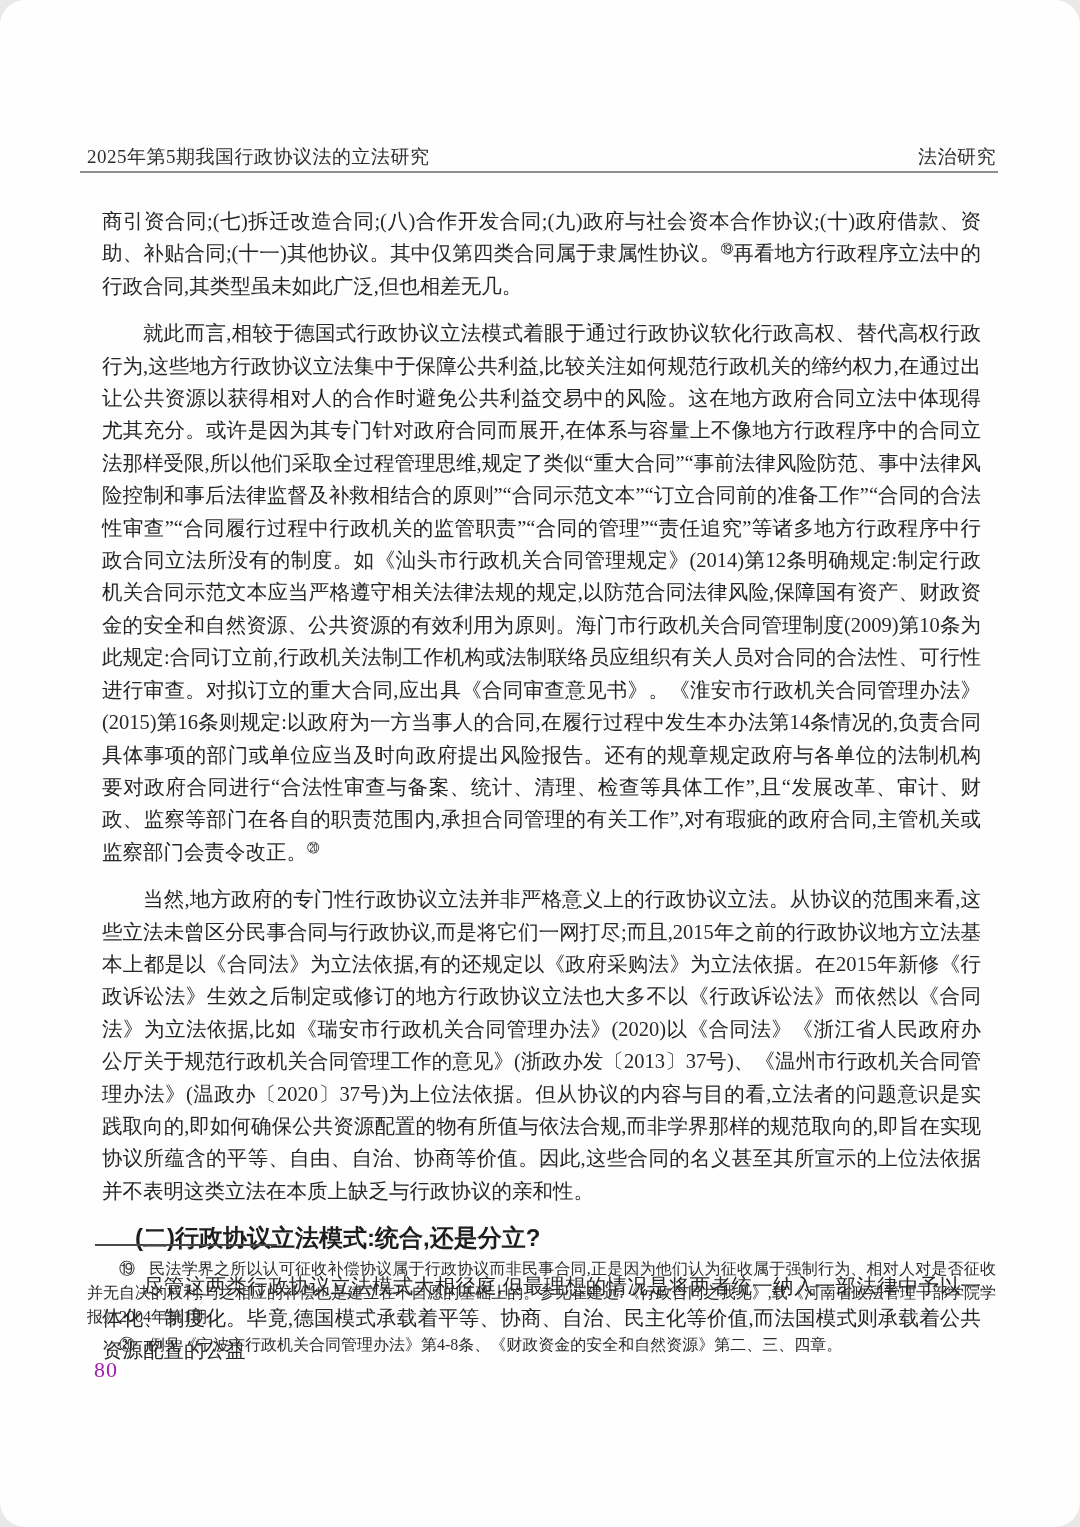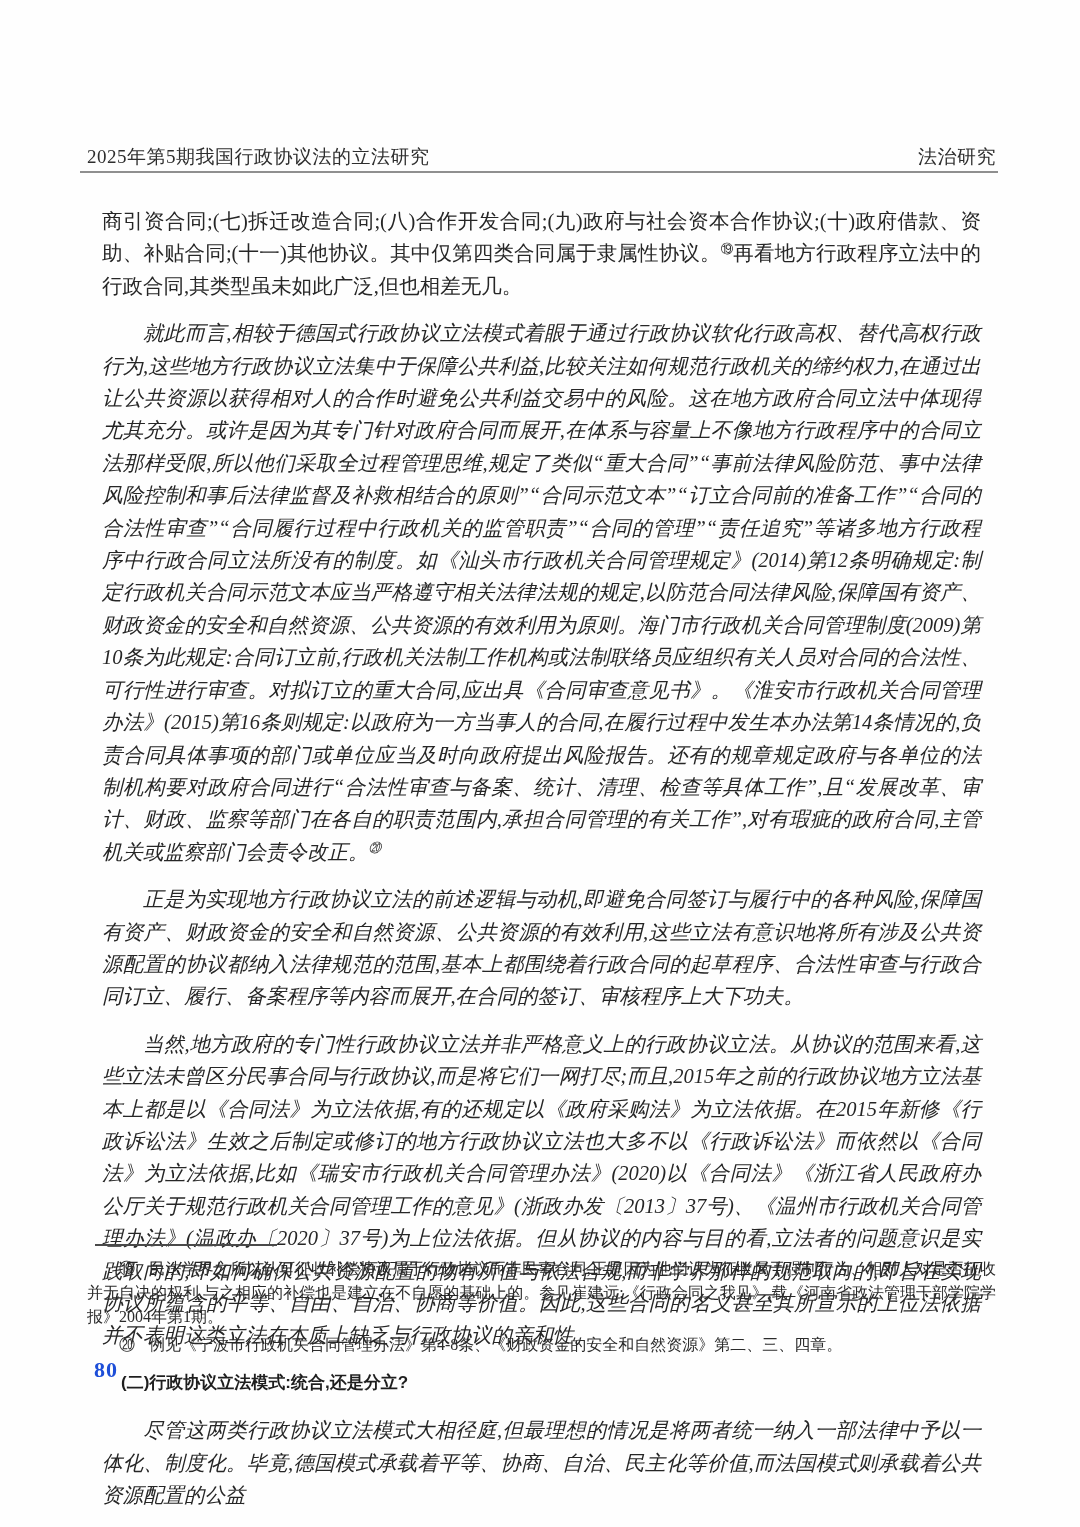--- a/index.html
+++ b/index.html
@@ -5,20 +5,21 @@
   html,body{margin:0;padding:0;}
   body{background:#e8e8e8;}
   .page{
     position:relative;
     width:1080px;height:1527px;
     margin:0 auto;
     background:#fefefe;
     color:#262626;
     font-family:"Liberation Serif","DejaVu Serif",serif;
     overflow:hidden;
+    border-radius:25px;
   }
   
   .running-head{
     position:absolute;top:144px;left:87px;width:909px;
     display:flex;align-items:baseline;
     font-size:19px;color:#2e2e2e;letter-spacing:0.5px;
   }
   .running-head .issue{flex:0 0 auto;}
   .running-head .center-title{flex:1 1 auto;}
   .running-head .journal{flex:0 0 auto;margin-left:9px;}
@@ -27,24 +28,24 @@
     border-top:2px solid #8f8f8f;
   }
   
   .article{
     position:absolute;top:190px;left:87px;width:909px;
     font-size:20.5px;line-height:32.4px;
     text-align:justify;
     color:#262626;
   }
   .article p{margin:15px;padding:0;}
-  .article p.indent{text-indent:2em;font-style:italic;}
+  .article p.indent{text-indent:2em;}
   .article h3.subheading{
     margin:0;padding:0;
-    font-size:17px;line-height:32.4px;
+    font-size:24px;line-height:32.4px;
     text-indent:2em;
     font-weight:700;
     font-family:"Liberation Sans","DejaVu Sans",sans-serif;
     color:#1e1e1e;
   }
   sup.fnref{
     font-size:12.5px;
     line-height:0;
     vertical-align:7px;
   }
@@ -55,41 +56,40 @@
   }
   .footnotes{
     position:absolute;top:1257px;left:87px;width:909px;
     font-size:16px;line-height:24px;
     text-align:justify;color:#2b2b2b;
   }
   .footnotes p{margin:0 0 4px 0;padding:0;text-indent:2em;}
   .fn-marker{margin-right:14px;}
   .page-number{
     position:absolute;top:1357px;left:94px;
-    font-size:22px;color:#1d4ed8;letter-spacing:1px;font-weight:bold;
+    font-size:22px;color:#a21caf;letter-spacing:1px;
   }
 </style>
 </head>
 <body>
 
 <div class="page">
 
   <div class="running-head">
     <span class="issue">2025年第5期</span>
     <span class="center-title">我国行政协议法的立法研究</span>
     <span class="journal">法治研究</span>
   </div>
   <div class="header-rule"></div>
 
   <main class="article">
     <p><span>商引资合同;(七)拆迁改造合同;(八)合作开发合同;(九)政府与社会资本合作协议;(十)政府借款、资助、补贴合同;(十一)其他协议。其中仅第四类合同属于隶属性协议。</span><sup class="fnref">⑲</sup><span>再看地方行政程序立法中的行政合同,其类型虽未如此广泛,但也相差无几。</span></p>
 
     <p class="indent"><span>就此而言,相较于德国式行政协议立法模式着眼于通过行政协议软化行政高权、替代高权行政行为,这些地方行政协议立法集中于保障公共利益,比较关注如何规范行政机关的缔约权力,在通过出让公共资源以获得相对人的合作时避免公共利益交易中的风险。这在地方政府合同立法中体现得尤其充分。或许是因为其专门针对政府合同而展开,在体系与容量上不像地方行政程序中的合同立法那样受限,所以他们采取全过程管理思维,规定了类似“重大合同”“事前法律风险防范、事中法律风险控制和事后法律监督及补救相结合的原则”“合同示范文本”“订立合同前的准备工作”“合同的合法性审查”“合同履行过程中行政机关的监管职责”“合同的管理”“责任追究”等诸多地方行政程序中行政合同立法所没有的制度。如《汕头市行政机关合同管理规定》(2014)第12条明确规定:制定行政机关合同示范文本应当严格遵守相关法律法规的规定,以防范合同法律风险,保障国有资产、财政资金的安全和自然资源、公共资源的有效利用为原则。海门市行政机关合同管理制度(2009)第10条为此规定:合同订立前,行政机关法制工作机构或法制联络员应组织有关人员对合同的合法性、可行性进行审查。对拟订立的重大合同,应出具《合同审查意见书》。《淮安市行政机关合同管理办法》(2015)第16条则规定:以政府为一方当事人的合同,在履行过程中发生本办法第14条情况的,负责合同具体事项的部门或单位应当及时向政府提出风险报告。还有的规章规定政府与各单位的法制机构要对政府合同进行“合法性审查与备案、统计、清理、检查等具体工作”,且“发展改革、审计、财政、监察等部门在各自的职责范围内,承担合同管理的有关工作”,对有瑕疵的政府合同,主管机关或监察部门会责令改正。</span><sup class="fnref">⑳</sup></p>
 
-    <p class="indent"><span>正是为实现地方行政协议立法的前述逻辑与动机,即避免合同签订与履行中的各种风险,保障国有资产、财政资金的安全和自然资源、公共资源的有效利用,这些立法有意识地将所有涉及公共资源配置的协议都纳入法律规范的范围,基本上都围绕着行政合同的起草程序、合法性审查与行政合同订立、履行、备案程序等内容而展开,在合同的签订、审核程序上大下功夫。</span></p>
 
     <p class="indent"><span>当然,地方政府的专门性行政协议立法并非严格意义上的行政协议立法。从协议的范围来看,这些立法未曾区分民事合同与行政协议,而是将它们一网打尽;而且,2015年之前的行政协议地方立法基本上都是以《合同法》为立法依据,有的还规定以《政府采购法》为立法依据。在2015年新修《行政诉讼法》生效之后制定或修订的地方行政协议立法也大多不以《行政诉讼法》而依然以《合同法》为立法依据,比如《瑞安市行政机关合同管理办法》(2020)以《合同法》《浙江省人民政府办公厅关于规范行政机关合同管理工作的意见》(浙政办发〔2013〕37号)、《温州市行政机关合同管理办法》(温政办〔2020〕37号)为上位法依据。但从协议的内容与目的看,立法者的问题意识是实践取向的,即如何确保公共资源配置的物有所值与依法合规,而非学界那样的规范取向的,即旨在实现协议所蕴含的平等、自由、自治、协商等价值。因此,这些合同的名义甚至其所宣示的上位法依据并不表明这类立法在本质上缺乏与行政协议的亲和性。</span></p>
 
     <h3 class="subheading">(二)行政协议立法模式:统合,还是分立?</h3>
 
     <p class="indent"><span>尽管这两类行政协议立法模式大相径庭,但最理想的情况是将两者统一纳入一部法律中予以一体化、制度化。毕竟,德国模式承载着平等、协商、自治、民主化等价值,而法国模式则承载着公共资源配置的公益</span></p>
   </main>
 
   <div class="footnote-rule"></div>
 

